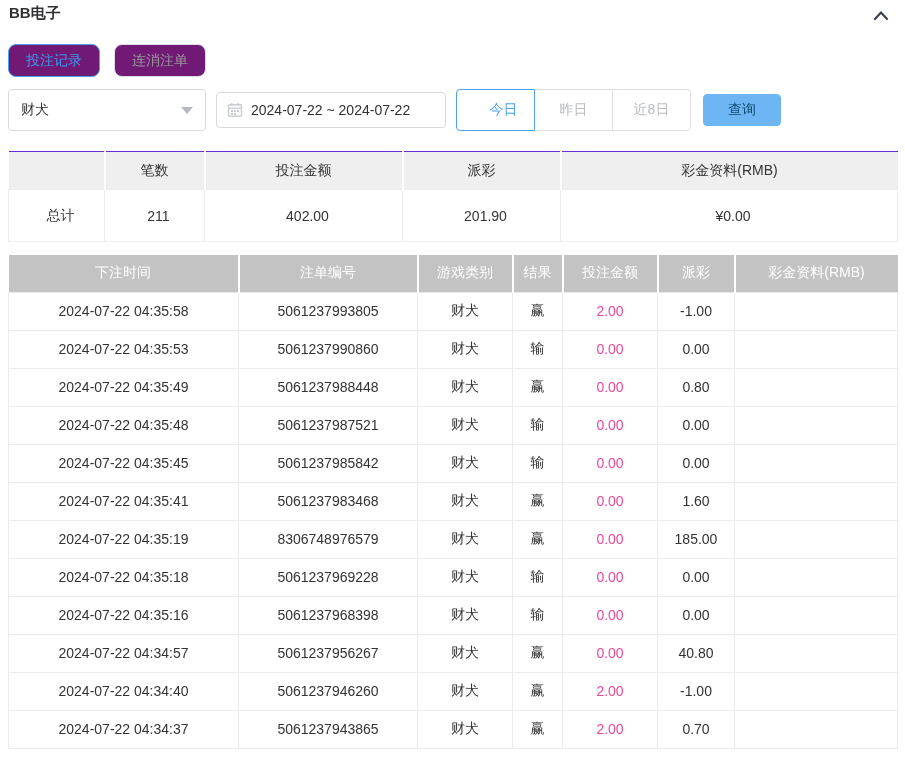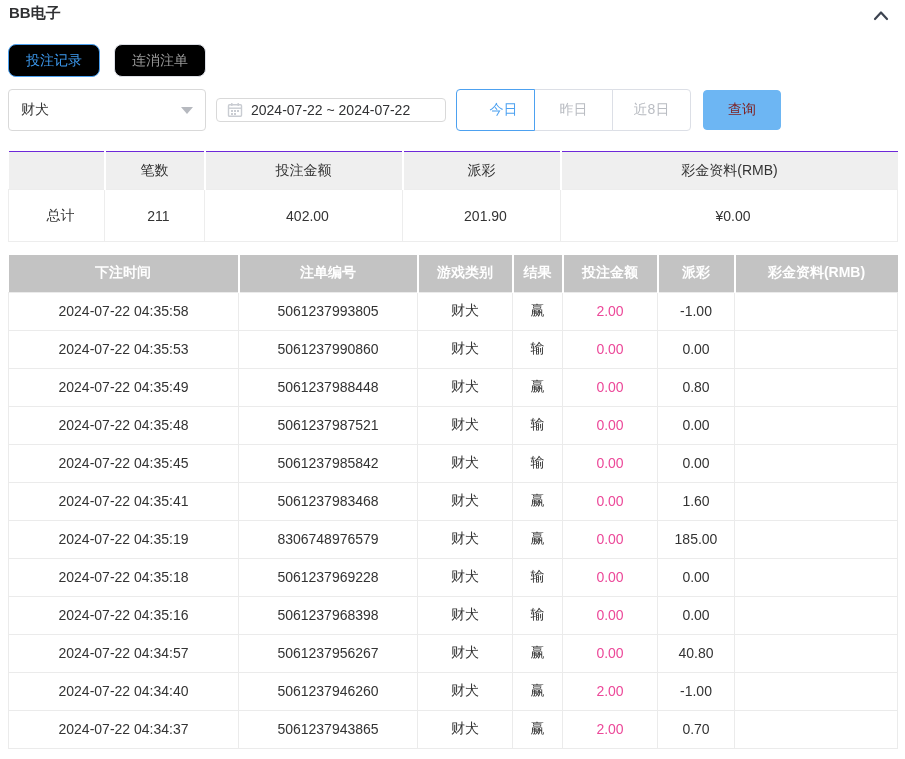--- a/index.html
+++ b/index.html
@@ -7,54 +7,54 @@
     font-family:"Liberation Sans","DejaVu Sans",sans-serif; color:#333; }
   .wrap { padding:4px 8px 0 8px; }
 
   
   .title-row { display:flex; justify-content:space-between; align-items:flex-start; height:30px; padding:0 4px 0 1px; }
   .page-title { font-size:15px; font-weight:bold; color:#303133; }
   .collapse-btn { width:24px; height:24px; display:flex; align-items:center; justify-content:center; cursor:pointer; background:none; border:none; }
 
   
   .tabs { display:flex; gap:14px; margin-top:10px; }
-  .tab { height:33px; padding:0 17px; font-size:14px; background:#000000; border-radius:8px; cursor:pointer;
+  .tab { height:33px; padding:0 17px; font-size:14px; background:#701a75; border-radius:8px; cursor:pointer;
     border:1px solid #dcdfe6; color:#999; display:flex; align-items:center; }
   .tab.active { border-color:#4da1f0; color:#3d9af0; }
 
   
   .filters { display:flex; align-items:center; margin-top:12px; }
   .select-box { width:198px; height:42px; border:1px solid #d9d9d9; border-radius:4px; display:flex;
     align-items:center; padding:0 12px; font-size:14px; cursor:pointer; justify-content:space-between; }
   .caret-down { width:0; height:0; border-left:6px solid transparent; border-right:6px solid transparent;
     border-top:7px solid #b6b9bf; }
-  .date-box { width:230px; height:24px; border:1px solid #d9d9d9; border-radius:4px; display:flex;
+  .date-box { width:230px; height:36px; border:1px solid #d9d9d9; border-radius:4px; display:flex;
     align-items:center; padding:0 10px; font-size:14px; margin-left:10px; cursor:pointer; color:#303133; }
   .date-box svg { margin-right:8px; flex:none; }
   .quick-group { display:flex; margin-left:10px; }
   .quick-btn { height:42px; width:79px; background:#fff; border:1px solid #dcdfe6; font-size:14px;
     color:#b9bcc2; cursor:pointer; margin-left:-1px; }
   .quick-btn:first-child { margin-left:0; border-radius:4px 0 0 4px;padding-left:16px; }
   .quick-btn:last-child { border-radius:0 4px 4px 0; }
   .quick-btn.active { color:#4da1f0; border-color:#4da1f0; position:relative; z-index:1; }
-  .query-btn { height:40px; width:78px; margin-left:12px; background:#6db6f3; border:1px solid #6db6f3;
-    border-radius:4px; color:#7f1d1d; font-size:14px; cursor:pointer; }
+  .query-btn { height:32px; width:78px; margin-left:12px; background:#6db6f3; border:1px solid #6db6f3;
+    border-radius:4px; color:#0c4a6e; font-size:14px; cursor:pointer; }
 
   
   table { border-collapse:collapse; table-layout:fixed; width:889px; font-size:14px; }
   td, th { text-align:center; overflow:hidden; white-space:nowrap; }
 
   .summary-table { margin-top:20px; }
   .summary-table thead th { background:#efefef; height:38px; font-weight:normal; color:#333;
     border-right:2px solid #fff; border-top:1px solid #6d28d9; }
   .summary-table thead th:last-child { border-right:none; }
   .summary-table tbody td { height:52px; border:1px solid #ededed; background:#fff;padding-left:8px; }
 
   .bet-table { margin-top:13px; }
-  .bet-table thead th { background:#c3c3c3; color:#fff; font-weight:bold; height:37px;
+  .bet-table thead th { background:#c3c3c3; color:#fff; font-weight:normal; height:37px;
     border-right:2px solid #fff; }
   .bet-table thead th:last-child { border-right:none; }
   .bet-table tbody td { height:38px; border:1px solid #ebebeb; background:#fff; color:#333; }
   .bet-link { color:#ec4899; cursor:pointer; }
   td.neg { color:#e96060; }
 </style>
 </head>
 <body>
 
 <div class="wrap">

